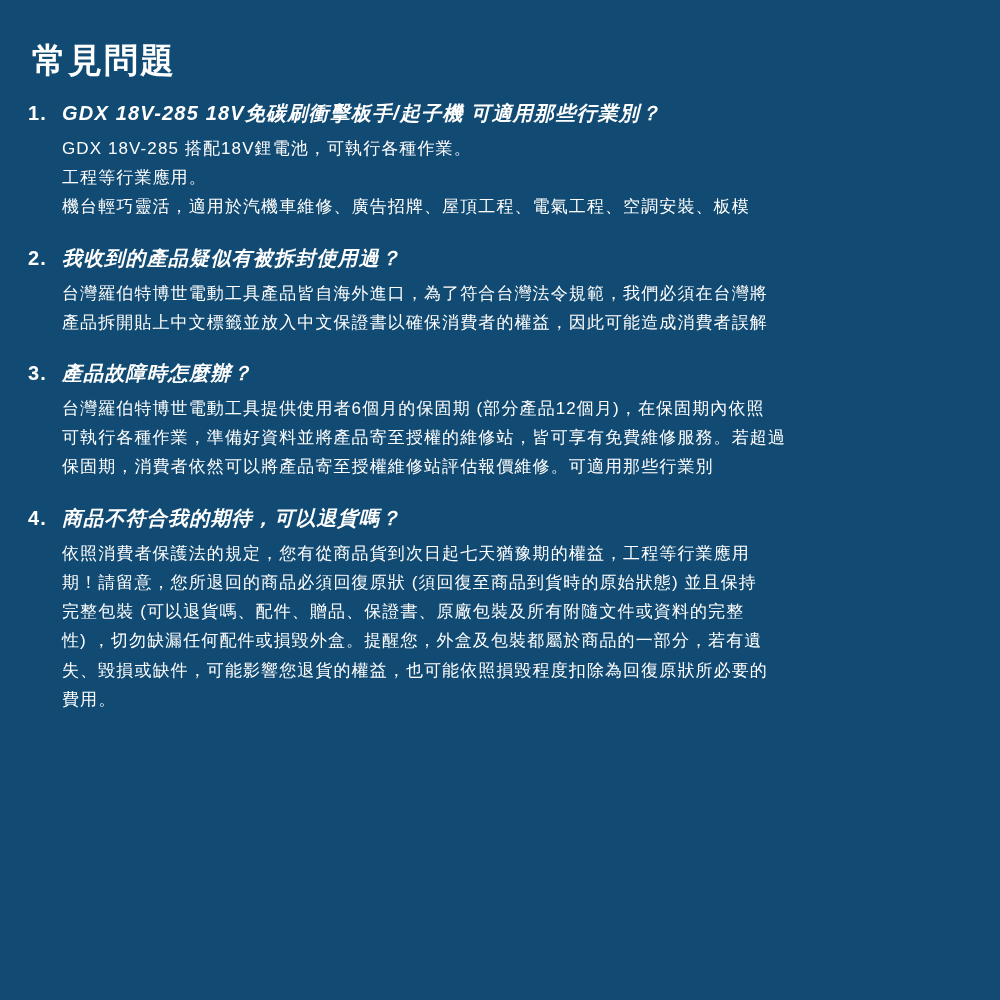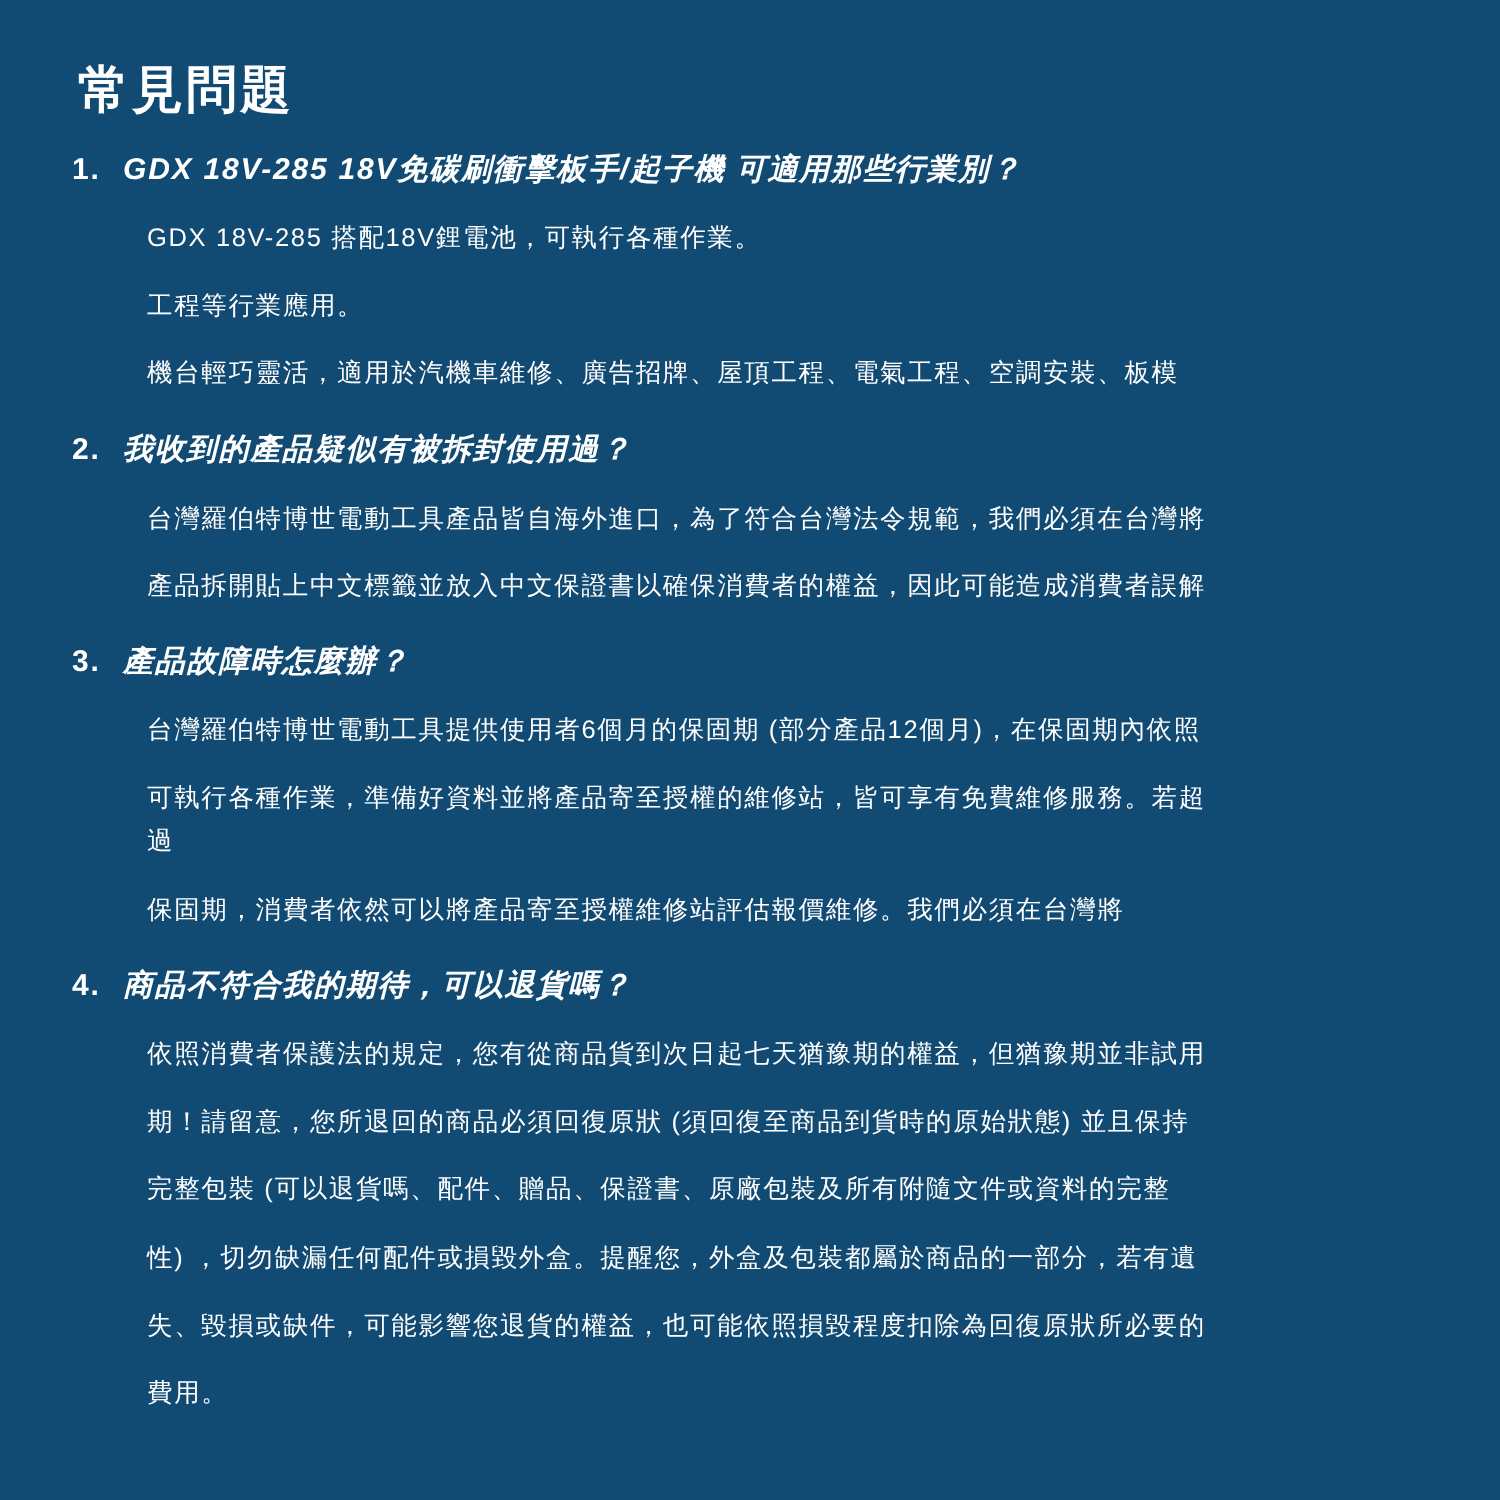--- a/index.html
+++ b/index.html
@@ -11,21 +11,21 @@
     height: 1000px;
     background: #114a72;
     font-family: "Liberation Sans", "DejaVu Sans", sans-serif;
     color: #ffffff;
     overflow: hidden;
   }
   .page {
     width: 884px;
     height: 1000px;
     box-sizing: border-box;
-    padding: 40px 48px 0 48px;
+    padding: 40px 48px 0 28px;
     position: relative;
   }
   .faq-title {
     font-size: 34px;
     font-weight: 700;
     letter-spacing: 2px;
     margin: 0 0 18px 4px;
     line-height: 1.2;
   }
   .faq-list {
@@ -58,21 +58,21 @@
   .faq-a {
     margin-left: 34px;
     font-size: 17px;
     line-height: 1.72;
     letter-spacing: 1.1px;
     font-weight: 400;
     color: #ffffff;
     max-width: 880px;
   }
   .faq-a p {
-    margin: 16px;
+    margin: 0;
   }
 </style>
 </head>
 <body style="background: rgb(17, 74, 114); color: rgb(255, 255, 255);">
 
 <div class="page">
 
   <h1 class="faq-title">常見問題</h1>
 
   <ul class="faq-list">
@@ -101,31 +101,31 @@
     </li>
 
     <li class="faq-item">
       <div class="faq-q">
         <span class="faq-num">3.</span>
         <span class="faq-qtext">產品故障時怎麼辦？</span>
       </div>
       <div class="faq-a">
         <p>台灣羅伯特博世電動工具提供使用者6個月的保固期 (部分產品12個月)，在保固期內依照</p>
         <p>可執行各種作業，準備好資料並將產品寄至授權的維修站，皆可享有免費維修服務。若超過</p>
-        <p>保固期，消費者依然可以將產品寄至授權維修站評估報價維修。我們必須在台灣將</p>
+        <p>保固期，消費者依然可以將產品寄至授權維修站評估報價維修。可適用那些行業別</p>
       </div>
     </li>
 
     <li class="faq-item">
       <div class="faq-q">
         <span class="faq-num">4.</span>
         <span class="faq-qtext">商品不符合我的期待，可以退貨嗎？</span>
       </div>
       <div class="faq-a">
-        <p>依照消費者保護法的規定，您有從商品貨到次日起七天猶豫期的權益，但猶豫期並非試用</p>
+        <p>依照消費者保護法的規定，您有從商品貨到次日起七天猶豫期的權益，工程等行業應用</p>
         <p>期！請留意，您所退回的商品必須回復原狀 (須回復至商品到貨時的原始狀態) 並且保持</p>
         <p>完整包裝 (可以退貨嗎、配件、贈品、保證書、原廠包裝及所有附隨文件或資料的完整</p>
         <p>性) ，切勿缺漏任何配件或損毀外盒。提醒您，外盒及包裝都屬於商品的一部分，若有遺</p>
         <p>失、毀損或缺件，可能影響您退貨的權益，也可能依照損毀程度扣除為回復原狀所必要的</p>
         <p>費用。</p>
       </div>
     </li>
 
   </ul>
 </div>

